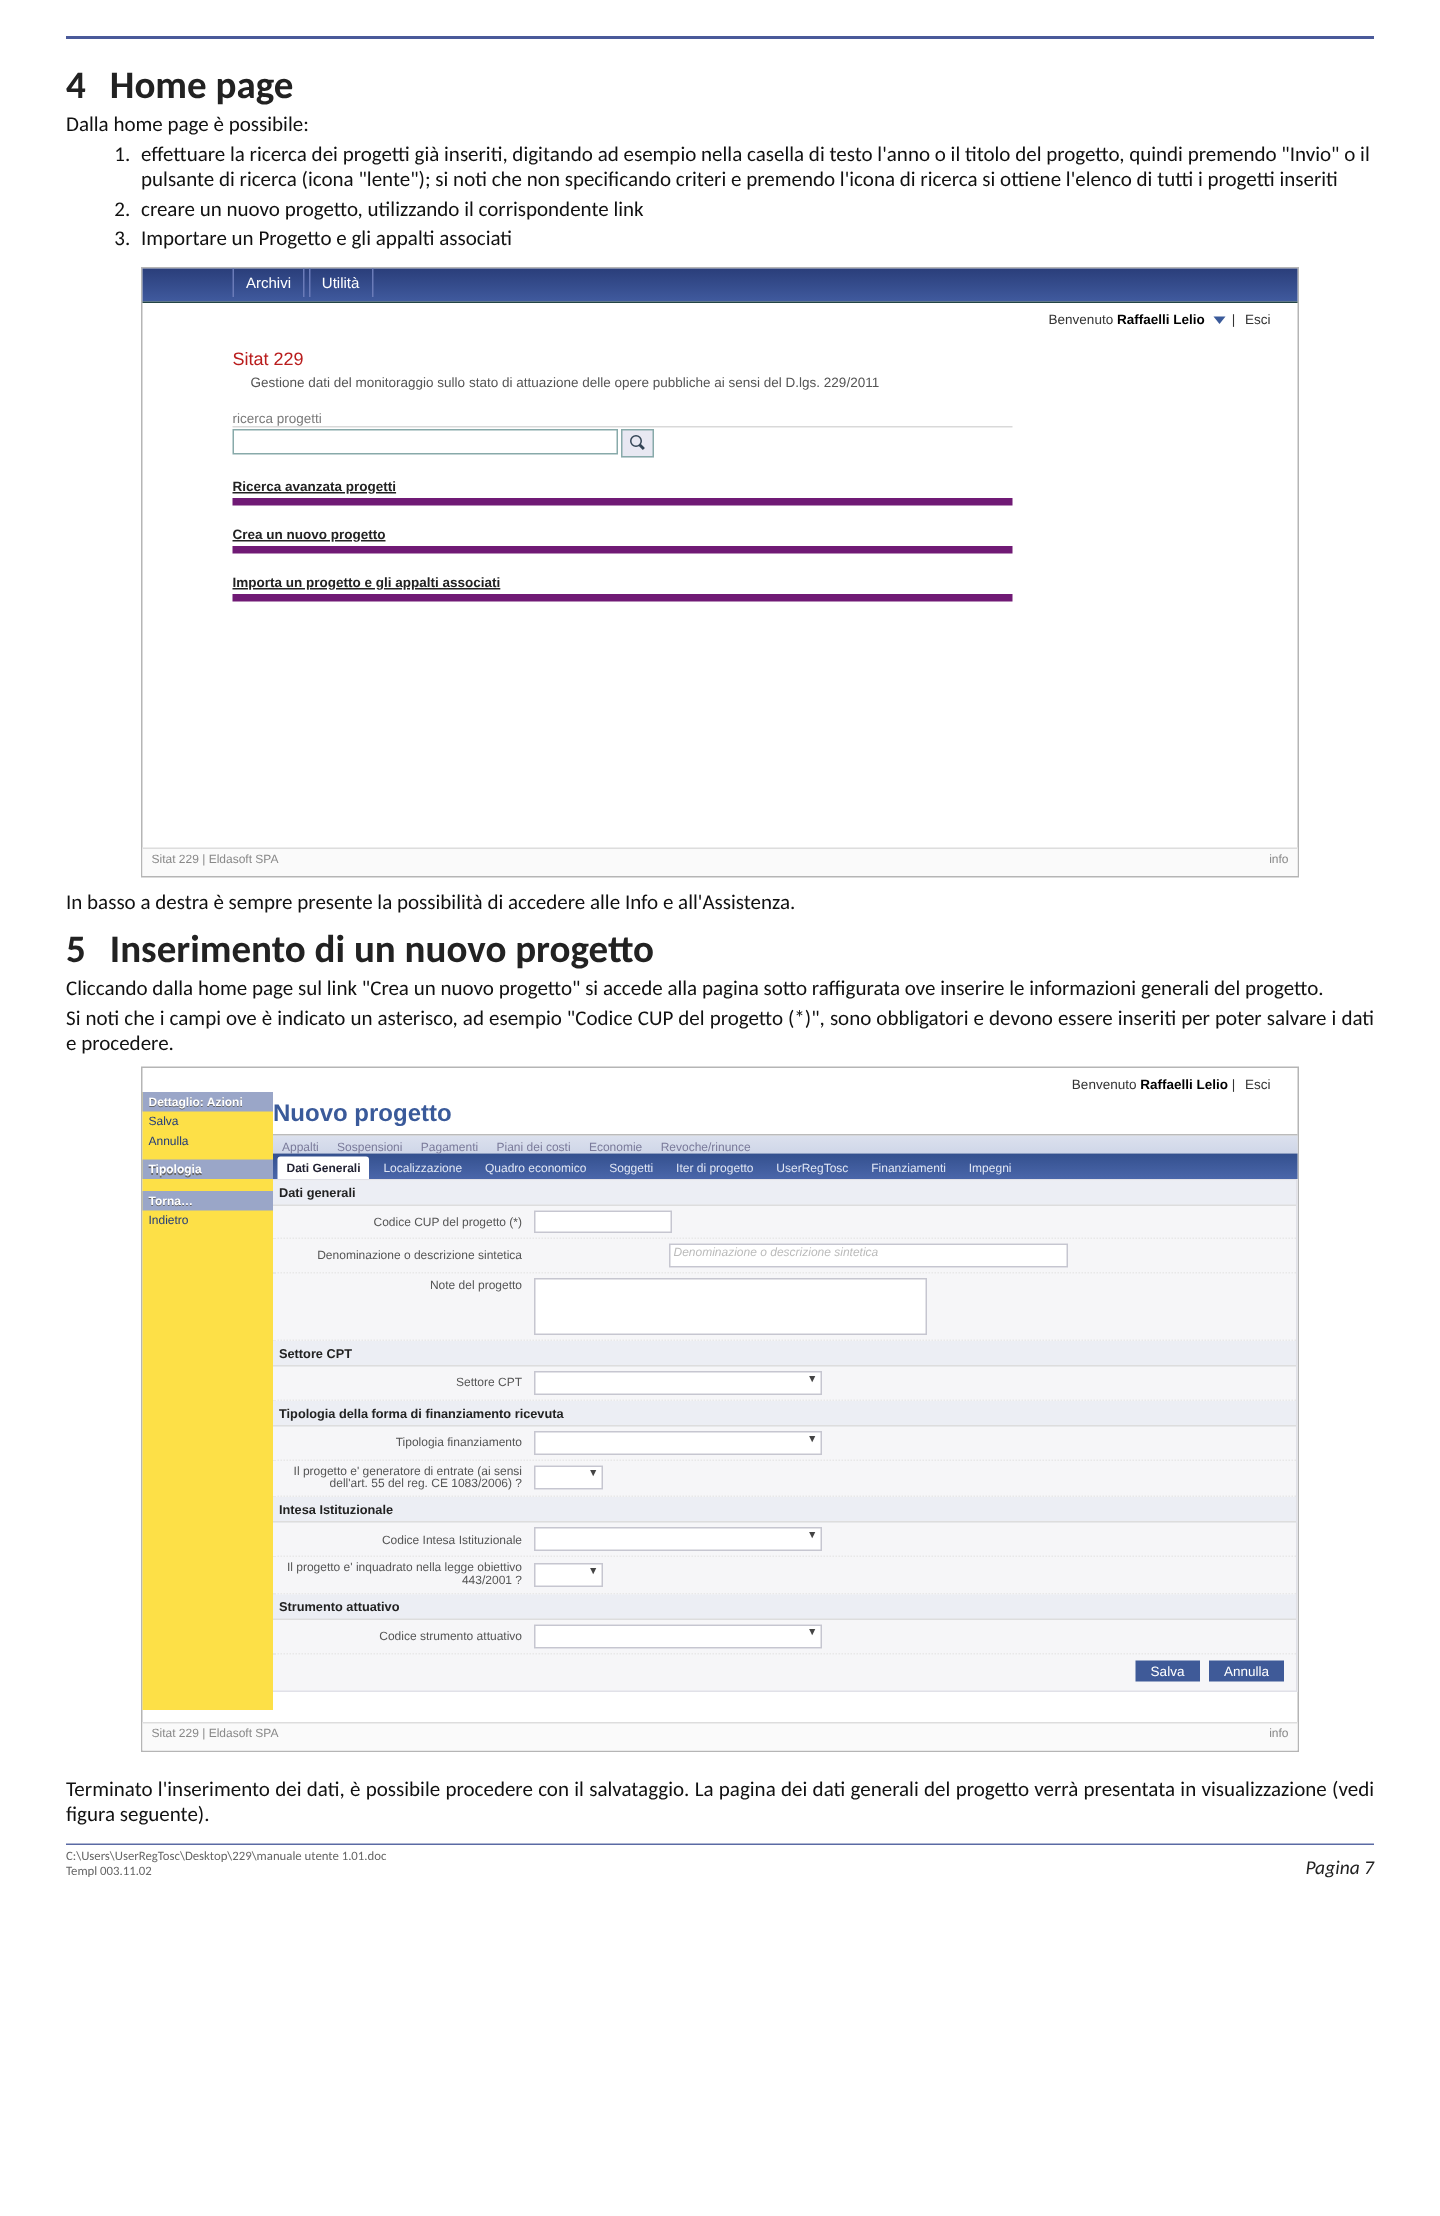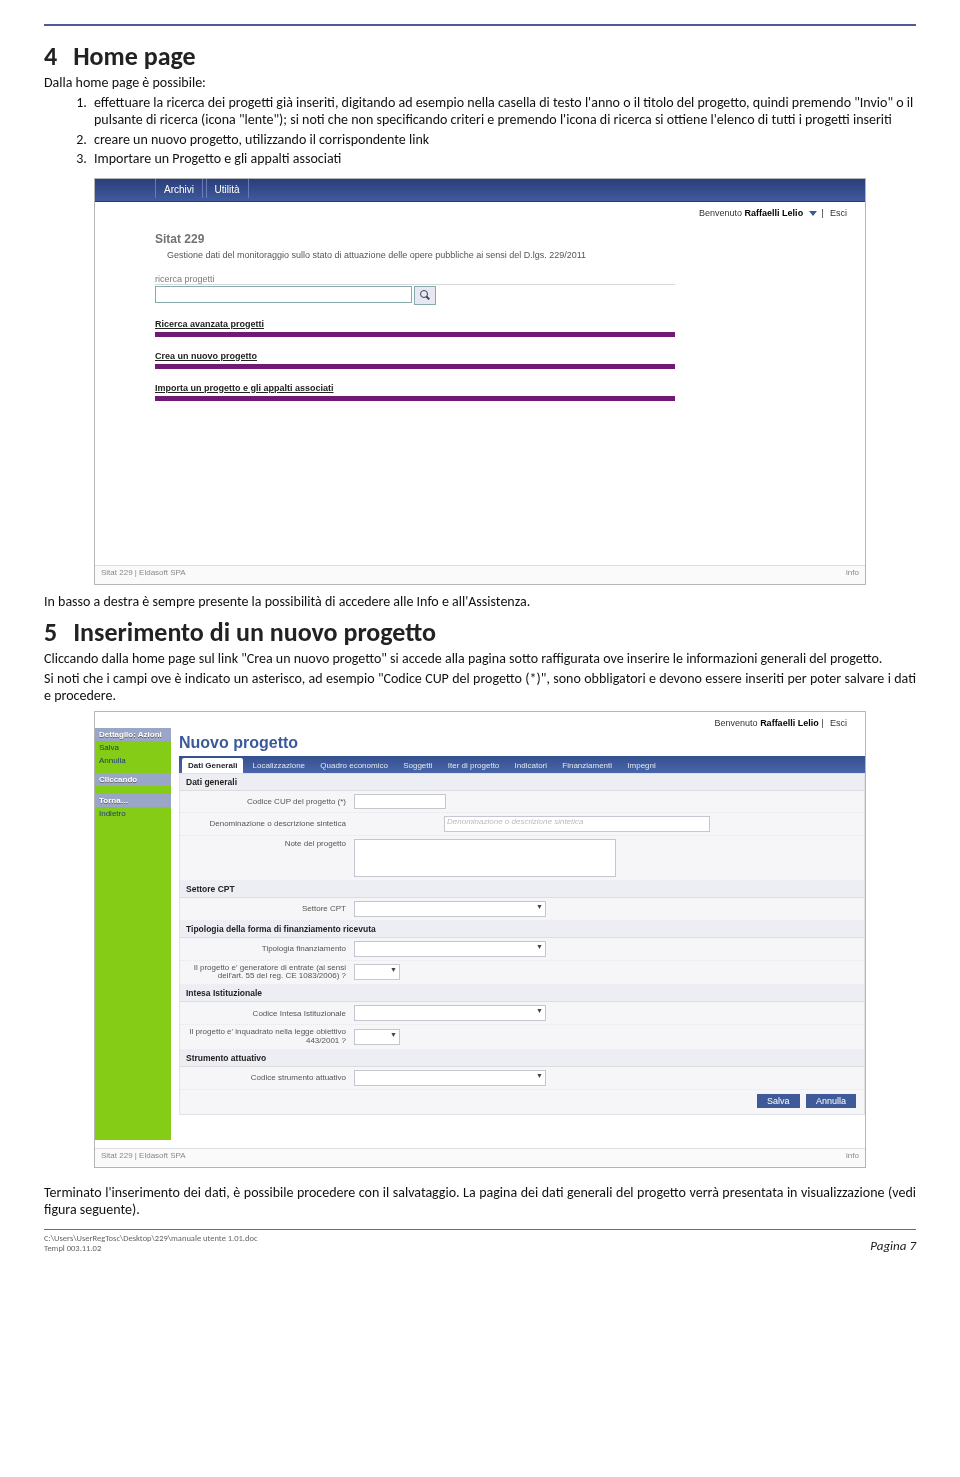--- a/index.html
+++ b/index.html
@@ -12,36 +12,36 @@
 ol li{font-size:14px;line-height:1.25;margin-bottom:2px;padding-left:4px}
 .shot{border:1px solid #b5b5b5;width:770px;height:auto;margin:10px auto 8px;background:#fff;font-family:Verdana,Arial,sans-serif;font-size:9px;color:#333}
 .titlebar{height:22px;background:linear-gradient(#2a3e7a,#405a9e);border-bottom:1px solid #244}
 .titlebar .tab{display:inline-block;color:#fff;font-size:10px;padding:5px 8px 3px;margin-left:60px;border-right:1px solid #6a7bb8;border-left:1px solid #6a7bb8}
 .titlebar .tab+.tab{margin-left:0}
 .welcome{text-align:right;color:#333;font-size:9px;padding:6px 18px 0 0}
 .welcome b{color:#000}
 .welcome .exit{margin-left:4px}
 .wtri{display:inline-block;width:0;height:0;border-left:4px solid transparent;border-right:4px solid transparent;border-top:5px solid #3a5a9a;vertical-align:middle;margin:0 2px 0 3px}
 .appblock{padding:6px 0 0 60px}
-.apptitle{font-size:12px;font-weight:bold;color:#737373;margin-top:8px}
+.apptitle{font-size:12px;font-weight:normal;color:#b91c1c;margin-top:8px}
 .appsub{font-size:9px;color:#555;margin:4px 12px 14px}
 .lbl{font-size:9px;color:#7a7a7a;margin:4px 0 1px;border-bottom:1px solid #d9d9d9;width:520px}
 .searchrow{display:flex;align-items:flex-start;gap:2px;margin-bottom:14px}
 .searchbox{width:255px;height:15px;border:1px solid #8aa;background:#fff}
 .magbtn{width:20px;height:17px;background:#e8e8f2;border:1px solid #8aa;display:flex;align-items:center;justify-content:center}
 .mag{width:10px;height:10px;position:relative}
 .mag::before{content:"";position:absolute;width:6px;height:6px;border:1px solid #345;border-radius:50%;left:0;top:0}
 .mag::after{content:"";position:absolute;width:4px;height:1.5px;background:#345;transform:rotate(45deg);left:6px;top:7px}
 .linkline{font-size:9px;font-weight:bold;text-decoration:underline;color:#222;margin:8px 0 14px;width:520px;border-bottom:5px solid #701a75;padding-bottom:3px}
 .shot-spacer{height:150px}
 .shot-footstrip{height:14px;background:#fafafa;border-top:1px solid #ddd;font-size:8px;color:#888;padding:2px 6px}
 .fsright{float:right}
 
 .shot2{border:1px solid #b5b5b5;width:770px;margin:6px auto 4px;background:#fff;font-family:Verdana,Arial,sans-serif;font-size:8.5px;color:#333}
-.sidepane{float:left;width:76px;background:#84cc16;height:412px}
+.sidepane{float:left;width:87px;background:#fde047;height:412px}
 .sidehdr{background:#9aa6c8;color:#fff;font-size:8px;padding:2px 4px;font-weight:bold;text-shadow:0 1px 0 #666}
 .sidelink{font-size:8px;color:#213a7a;padding:2px 4px;cursor:pointer}
 .mainpane{margin-left:76px;padding-left:8px}
 .mtitle{color:#3a5a9a;font-size:16px;font-weight:bold;margin:6px 0 4px}
 .tabstrip{background:linear-gradient(#dce1ee,#cfd6e8);padding:3px 4px 0;font-size:8px;color:#556;border-top:1px solid #bbb}
 .tabstrip span{margin:0 5px;color:#7a7a9a}
 .tabstrip2{background:linear-gradient(#34508e,#4a66aa);padding:0;font-size:8px;color:#fff}
 .tabstrip2 .atab{display:inline-block;padding:3px 6px;background:#fff;color:#223;border-radius:2px 2px 0 0;margin:2px 0 0 3px;font-weight:bold}
 .tabstrip2 .itab{display:inline-block;padding:3px 6px;color:#e0e6f4;margin:2px 0 0 1px}
 .sect{background:#f6f6f8;border:1px solid #e1e1e8;margin-top:0}
@@ -115,33 +115,41 @@
   <div class="para">Si noti che i campi ove è indicato un asterisco, ad esempio "Codice CUP del progetto (*)", sono obbligatori e devono essere inseriti per poter salvare i dati e procedere.</div>
 
   <div class="shot2">
     <div class="welcome">
       <span>Benvenuto </span><b>Raffaelli Lelio</b>&nbsp;|&nbsp;<span class="exit">Esci</span>
     </div>
     <div class="sidepane">
       <div class="sidehdr">Dettaglio: Azioni</div>
       <div class="sidelink">Salva</div>
       <div class="sidelink">Annulla</div>
-      <div class="sidehdr" style="margin-top:6px">Cliccando</div>
+      <div class="sidehdr" style="margin-top:6px">Tipologia</div>
       <div class="sidehdr" style="margin-top:8px">Torna…</div>
       <div class="sidelink">Indietro</div>
     </div>
     <div class="mainpane">
       <div class="mtitle">Nuovo progetto</div>
+      <div class="tabstrip">
+        <span>Appalti</span>
+        <span>Sospensioni</span>
+        <span>Pagamenti</span>
+        <span>Piani dei costi</span>
+        <span>Economie</span>
+        <span>Revoche/rinunce</span>
+      </div>
       <div class="tabstrip2">
         <span class="atab">Dati Generali</span>
         <span class="itab">Localizzazione</span>
         <span class="itab">Quadro economico</span>
         <span class="itab">Soggetti</span>
         <span class="itab">Iter di progetto</span>
-        <span class="itab">Indicatori</span>
+        <span class="itab">UserRegTosc</span>
         <span class="itab">Finanziamenti</span>
         <span class="itab">Impegni</span>
       </div>
       <div class="sect">
         <div class="secthdr">Dati generali</div>
         <div class="frow">
           <div class="flab">Codice CUP del progetto (*)</div>
           <div class="finput sm"></div>
         </div>
         <div class="frow">

